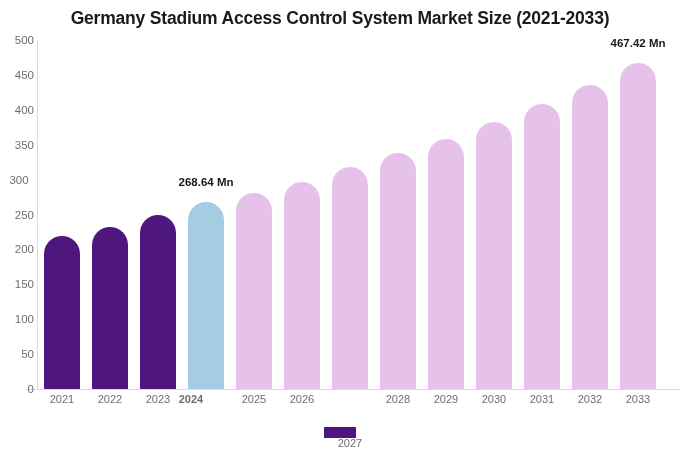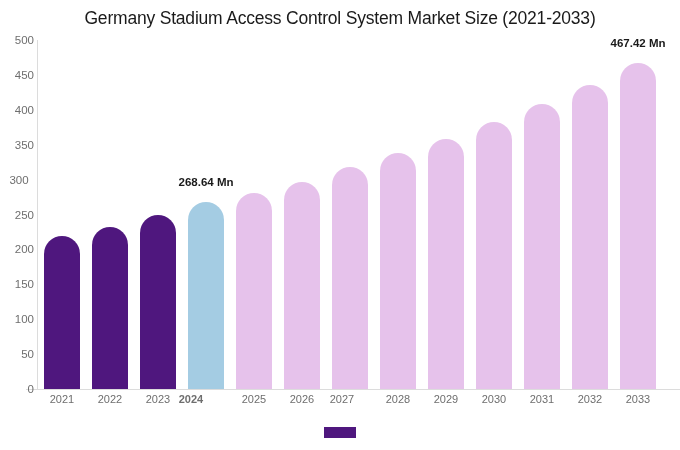--- a/index.html
+++ b/index.html
@@ -23,21 +23,21 @@
   }
 
   
   .chart-title {
     position: absolute;
     left: 0;
     top: 8px;
     width: 680px;
     text-align: center;
     font-size: 17.5px;
-    font-weight: normal;
+    font-weight: bold;
     color: #1a1a1a;
     letter-spacing: -0.2px;
     white-space: nowrap;
   }
 
   .axis-y-line {
     position: absolute;
     left: 37px;
     top: 40px;
     width: 1px;
@@ -213,21 +213,21 @@
       <div class="bar-label" style="left: 600px; bottom: 340.259px;">467.42 Mn</div>
     </div>
 
   <div class="xticks-layer" id="xticks-layer">
       <div class="xtick" style="left: 0px;">2021</div>
       <div class="xtick" style="left: 48px;">2022</div>
       <div class="xtick" style="left: 96px;">2023</div>
       <div class="xtick" style="left: 129px; font-weight: bold;">2024</div>
       <div class="xtick" style="left: 192px;">2025</div>
       <div class="xtick" style="left: 240px;">2026</div>
-      <div class="xtick" style="left: 280px;">2027</div>
+      <div class="xtick" style="left: 288px; margin-top: 44px;">2027</div>
       <div class="xtick" style="left: 336px;">2028</div>
       <div class="xtick" style="left: 384px;">2029</div>
       <div class="xtick" style="left: 432px;">2030</div>
       <div class="xtick" style="left: 480px;">2031</div>
       <div class="xtick" style="left: 528px;">2032</div>
       <div class="xtick" style="left: 576px;">2033</div>
     </div>
 
   <div class="legend" id="legend">
       <span class="legend-swatch" style="background: rgb(79, 23, 126);"></span>

